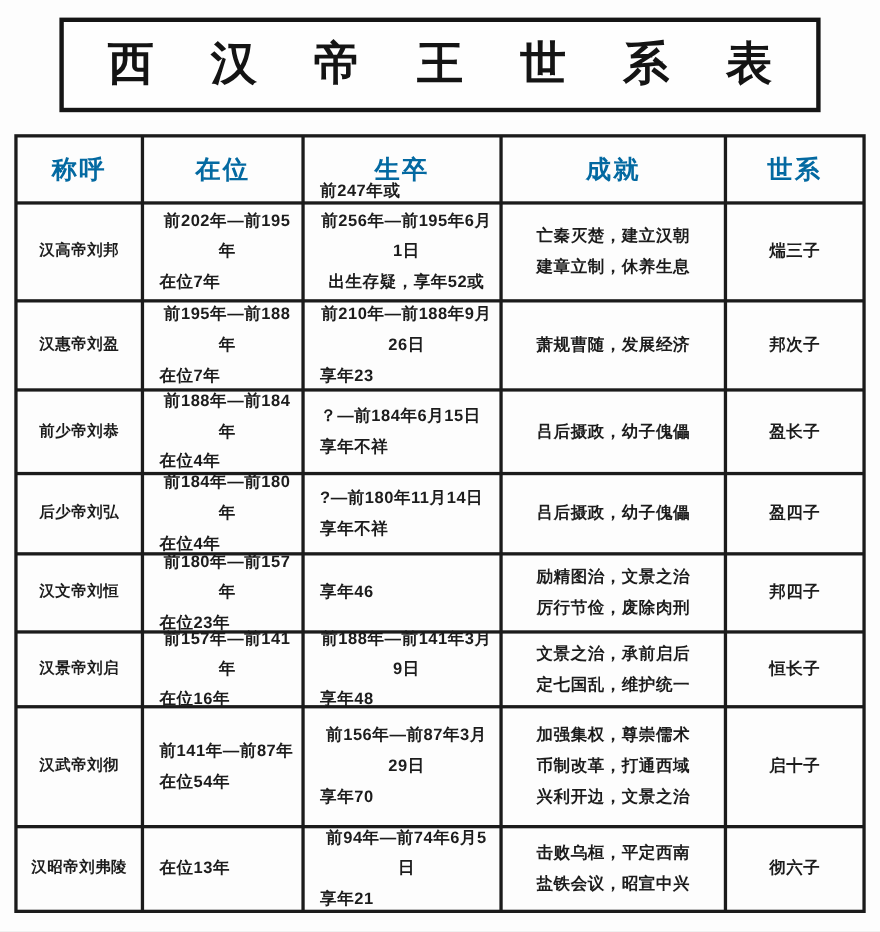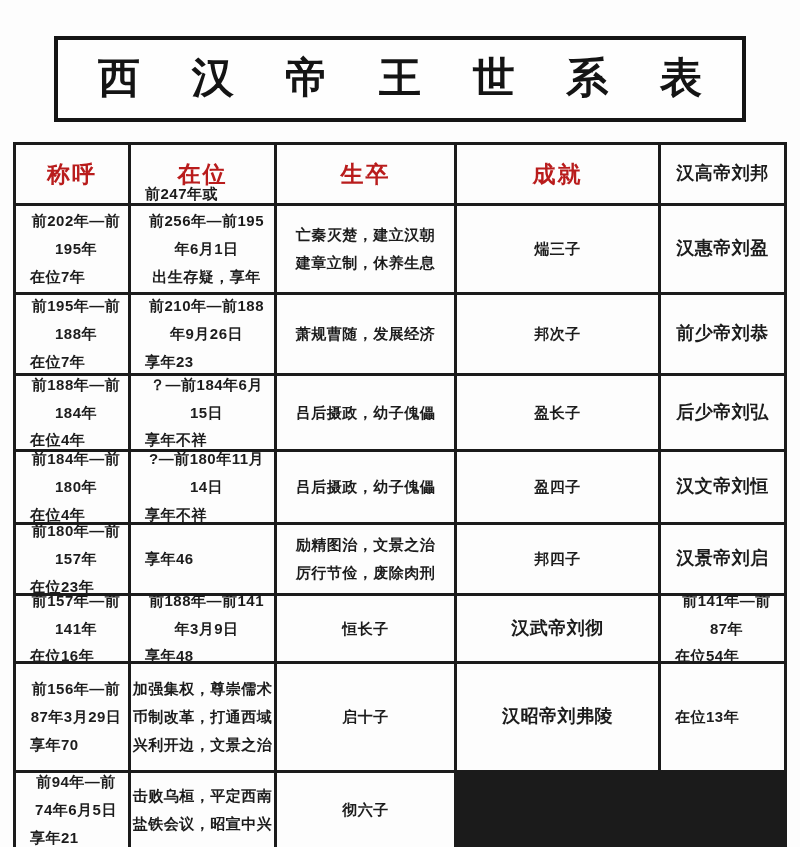--- a/index.html
+++ b/index.html
@@ -9,21 +9,21 @@
     height: 847px;
     margin: 0 auto;
     background: #fdfdfd;
     font-family: "Liberation Sans", "DejaVu Sans", sans-serif;
     font-weight: 700;
     color: #1c1c1c;
     overflow: hidden;
   }
   .title-box {
     width: fit-content;
-    margin: 36px auto 20px auto;
+    margin: 16px auto 20px auto;
     border: 4px solid #151515;
     background: #fefefe;
     padding: 10px 20px 12px 40px;
     font-size: 42px;
     letter-spacing: 20px;
     white-space: nowrap;
     color: #141414;
   }
   .dynasty-table {
     width: 774px;
@@ -41,41 +41,42 @@
     flex-direction: column;
     justify-content: center;
     align-items: center;
     font-size: 15px;
     line-height: 1.85;
     letter-spacing: 0.5px;
   }
   .cell.header {
     font-size: 23px;
     letter-spacing: 2px;
-    color: #b91c1c;
+    color: #0369a1;
   }
   .cell.left {
     align-items: flex-start;
     padding-left: 14px;
     padding-right: 6px;
     text-align: center;
   }
-  .cell.name { font-size: 18px; font-family: Liberation Serif, serif; }
+  .cell.name { font-size: 14px; font-family: Liberation Serif, serif; }
   .cell .line { display: block; }
 </style>
 </head>
 <body>
 
 <div class="page">
   <div class="title-box">西 汉 帝 王 世 系 表</div>
   <div class="dynasty-table">
       <div class="cell header">称呼</div>
       <div class="cell header">在位</div>
       <div class="cell header">生卒</div>
       <div class="cell header">成就</div>
+      <div class="cell header">世系</div>
       <div class="cell name">汉高帝刘邦</div>
       <div class="cell left">
         <div class="line">前202年—前195年</div>
         <div class="line">在位7年</div>
       </div>
       <div class="cell left">
         <div class="line">前247年或</div>
         <div class="line">前256年—前195年6月1日</div>
         <div class="line">出生存疑，享年52或61</div>
       </div>
@@ -138,20 +139,24 @@
       <div class="cell lineage">邦四子</div>
       <div class="cell name">汉景帝刘启</div>
       <div class="cell left">
         <div class="line">前157年—前141年</div>
         <div class="line">在位16年</div>
       </div>
       <div class="cell left">
         <div class="line">前188年—前141年3月9日</div>
         <div class="line">享年48</div>
       </div>
+      <div class="cell ach">
+        <div class="line">文景之治，承前启后</div>
+        <div class="line">定七国乱，维护统一</div>
+      </div>
       <div class="cell lineage">恒长子</div>
       <div class="cell name">汉武帝刘彻</div>
       <div class="cell left">
         <div class="line">前141年—前87年</div>
         <div class="line">在位54年</div>
       </div>
       <div class="cell left">
         <div class="line">前156年—前87年3月29日</div>
         <div class="line">享年70</div>
       </div>

